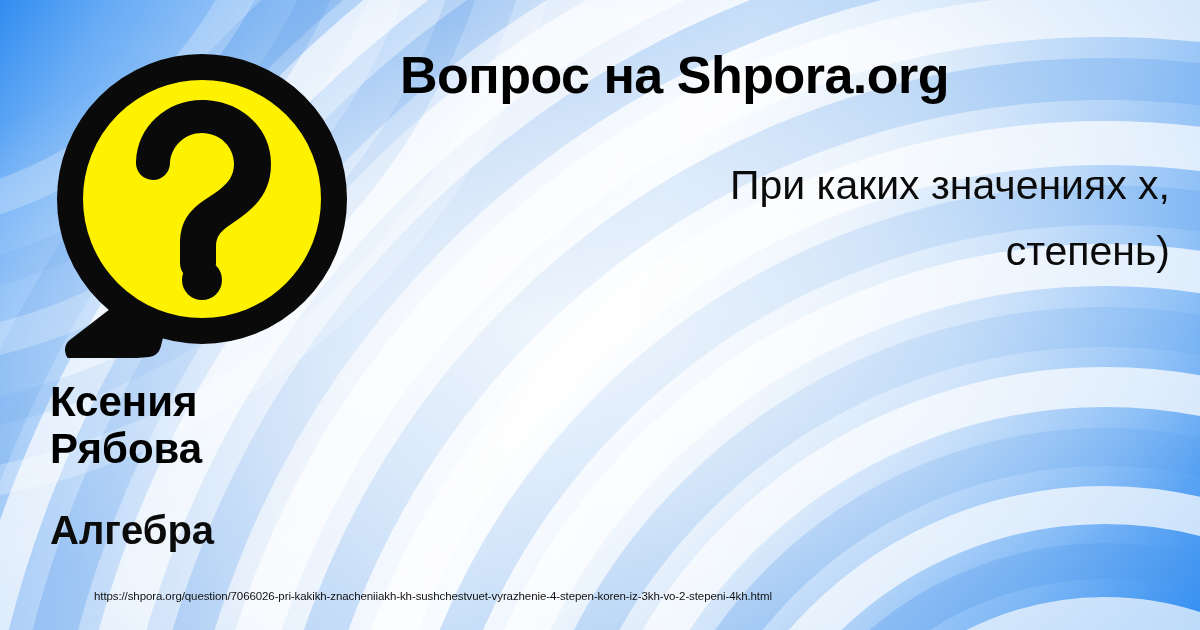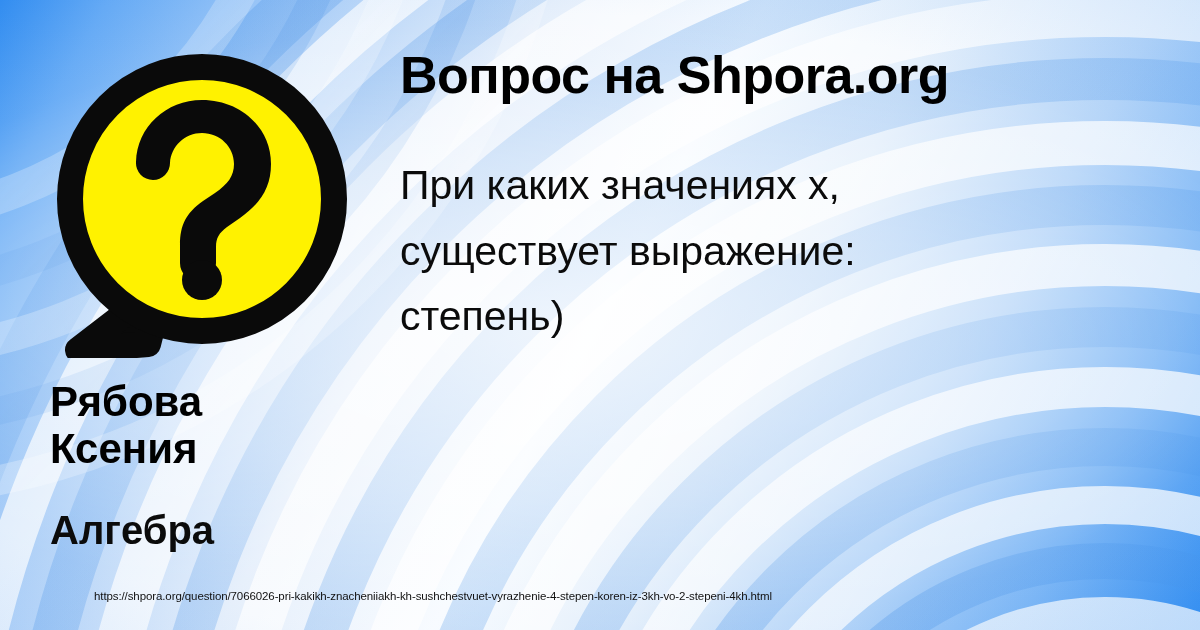--- a/index.html
+++ b/index.html
@@ -79,21 +79,21 @@
   #question {
     position: absolute;
     left: 400px;
     top: 153px;
     width: 770px;
     font-size: 41px;
     font-weight: normal;
     color: #0b0b0b;
     line-height: 1.6;
   }
-  #question .qline { display: block; white-space: nowrap; }
+  #question .qline { display: block; white-space: nowrap; text-align: right; }
 
   #author {
     position: absolute;
     left: 50px;
     top: 378px;
     width: 330px;
     font-size: 42px;
     font-weight: bold;
     color: #000000;
     line-height: 1.12;
@@ -210,26 +210,25 @@
                  c0 -36 -30 -64 -69 -64 z"></path>
         <circle cx="150" cy="232" r="20"></circle>
       </g>
     </svg>
   </div>
 
   <div id="headline">Вопрос на Shpora.org</div>
 
   <div id="question">
     <span class="qline">При каких значениях х,</span>
-    <span class="qline">существует выражение:</span>
     <span class="qline">степень)</span>
   </div>
 
   <div id="author">
+    <span class="aline">Ксения</span>
     <span class="aline">Рябова</span>
-    <span class="aline">Ксения</span>
   </div>
 
   <div id="subject">Алгебра</div>
 
   <div id="source-url">https://shpora.org/question/7066026-pri-kakikh-znacheniiakh-kh-sushchestvuet-vyrazhenie-4-stepen-koren-iz-3kh-vo-2-stepeni-4kh.html</div>
 
 </div>
 
 </body></html>

